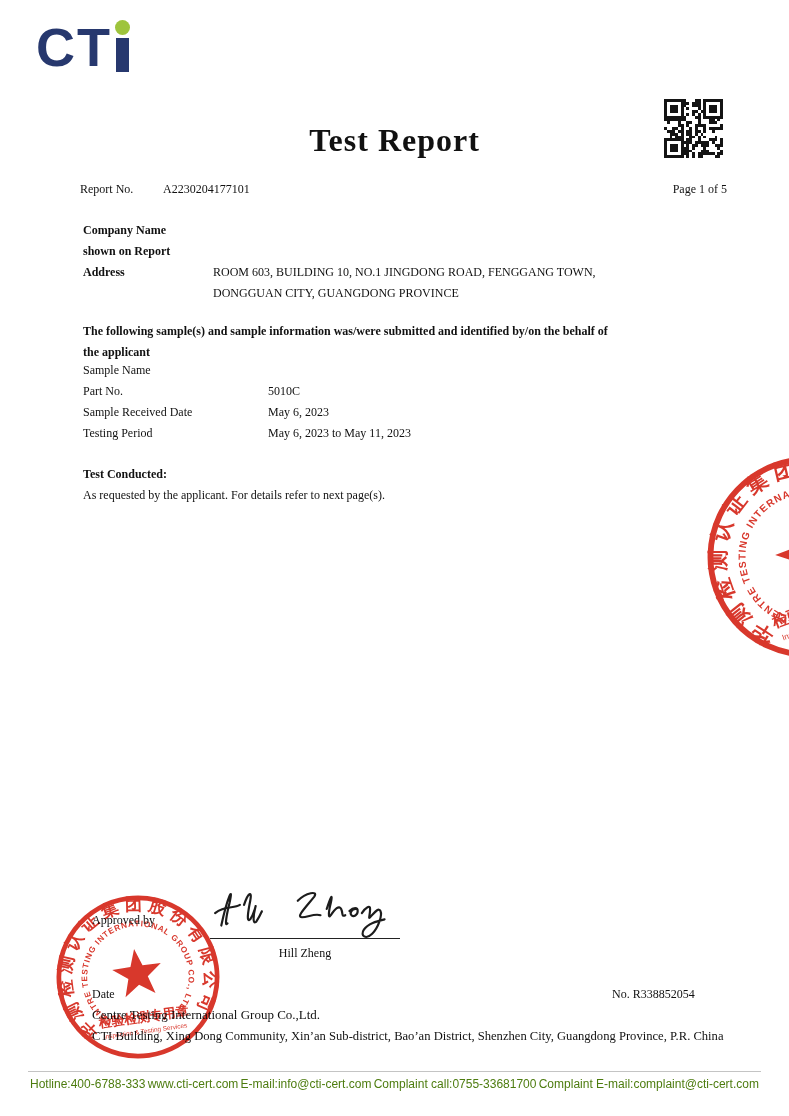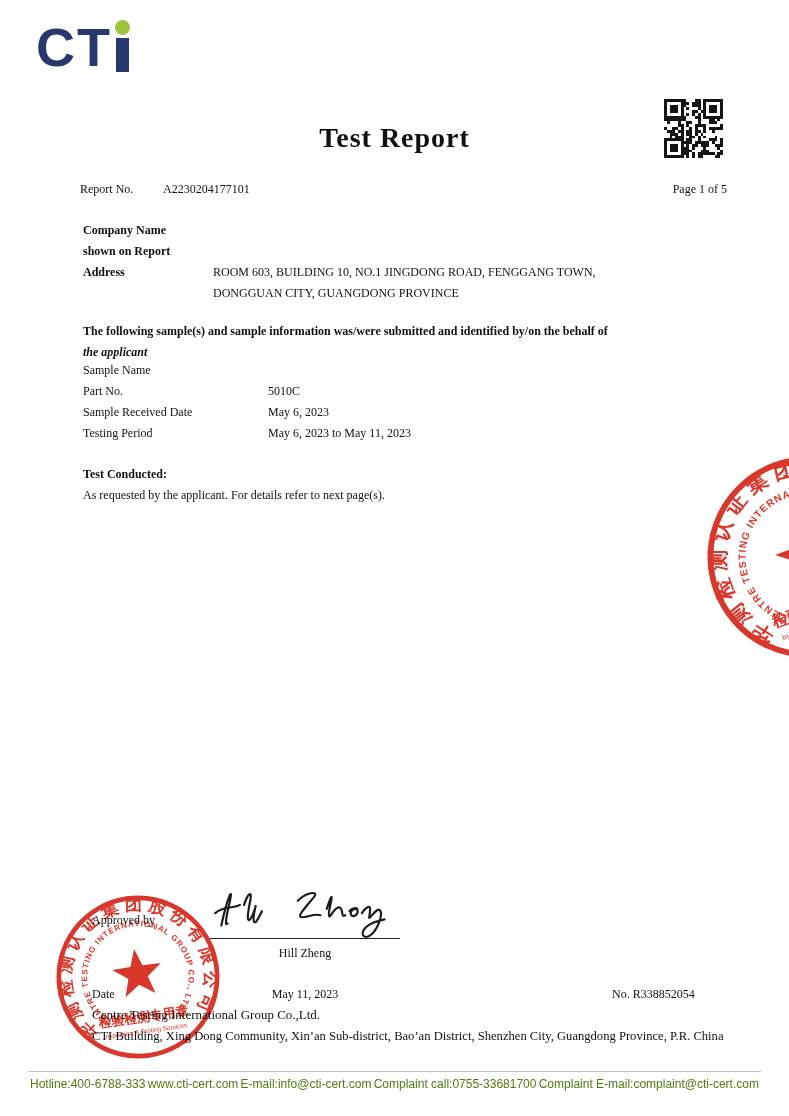--- a/index.html
+++ b/index.html
@@ -9,21 +9,21 @@
   
   .logo-row{display:flex;align-items:flex-end;gap:14px;flex-direction:column;}
   .logo-mark{display:flex;align-items:flex-end;color:#27386e;font-family:"Liberation Sans",sans-serif;
              font-weight:900;font-size:54px;line-height:50px;letter-spacing:2px;}
   .logo-i{display:inline-flex;flex-direction:column;align-items:center;justify-content:flex-end;margin-left:3px;}
   .logo-dot{width:15px;height:15px;border-radius:50%;background:#9ec43c;margin-bottom:3px;}
   .logo-stem{width:13px;height:34px;background:#27386e;}
   .logo-cn{color:#27386e;font-weight:700;font-size:44px;line-height:46px;letter-spacing:7px;
            font-family:"DejaVu Sans","Liberation Sans",sans-serif;}
   
-  .doc-title{left:0;right:0;text-align:center;font-size:28px;font-weight:700;letter-spacing:1px;}
+  .doc-title{left:0;right:0;text-align:center;font-size:32px;font-weight:700;letter-spacing:1px;}
   .t14{font-size:12px;line-height:20px;white-space:nowrap;}
   .bold{font-weight:700;}
   .small12{font-size:12.5px;line-height:18px;white-space:nowrap;}
   
   .footer-line{left:28px;right:28px;border-top:1.5px solid #c4c4c4;}
   .footer{left:30px;right:30px;display:flex;justify-content:space-between;
           font-family:"Liberation Sans",sans-serif;font-size:12px;color:#4d7c0f;white-space:nowrap;}
   
   .stamp{mix-blend-mode:multiply;opacity:.93;}
   .sig-block{text-align:center;}
@@ -298,21 +298,21 @@
   <div class="abs t14" style="left:163px;top:179px;">A2230204177101</div>
   <div class="abs t14" style="right:62px;top:179px;">Page 1 of 5</div>
 
   <div class="abs t14 bold" style="left:83px;top:220px;">Company Name</div>
   <div class="abs t14 bold" style="left:83px;top:241px;">shown on Report</div>
   <div class="abs t14 bold" style="left:83px;top:262px;">Address</div>
   <div class="abs t14" style="left:213px;top:262px;">ROOM 603, BUILDING 10, NO.1 JINGDONG ROAD, FENGGANG TOWN,</div>
   <div class="abs t14" style="left:213px;top:283px;">DONGGUAN CITY, GUANGDONG PROVINCE</div>
 
   <div class="abs t14 bold" style="left:83px;top:321px;">The following sample(s) and sample information was/were submitted and identified by/on the behalf of</div>
-  <div class="abs t14 bold" style="left:83px;top:342px;font-style:italic;">the applicant</div>
+  <div class="abs t14 bold" style="left:83px;top:342px;">the applicant</div>
 
   <div class="abs t14" style="left:83px;top:360px;">Sample Name</div>
   <div class="abs t14" style="left:83px;top:381px;">Part No.</div>
   <div class="abs t14" style="left:268px;top:381px;">5010C</div>
   <div class="abs t14" style="left:83px;top:402px;">Sample Received Date</div>
   <div class="abs t14" style="left:268px;top:402px;">May 6, 2023</div>
   <div class="abs t14" style="left:83px;top:423px;">Testing Period</div>
   <div class="abs t14" style="left:268px;top:423px;">May 6, 2023 to May 11, 2023</div>
 
   <div class="abs t14 bold" style="left:83px;top:464px;">Test Conducted:</div>
@@ -344,21 +344,20 @@
     <path d="M 88,22 C 96,14 108,12 104,18 C 96,28 86,38 92,38 C 98,38 104,34 110,36"></path>
     <path d="M 116,30 C 120,18 122,14 120,24 C 118,32 117,40 120,36 C 124,30 128,26 130,30 C 132,34 130,38 134,36"></path>
     <path d="M 138,32 C 142,28 146,28 146,32 C 146,36 142,38 140,36 C 138,34 140,30 144,30"></path>
     <path d="M 150,34 C 154,28 158,26 158,30 C 158,36 156,40 158,38 C 162,34 166,28 168,32 C 170,36 166,48 160,54 C 154,60 148,56 152,50 C 156,44 164,42 172,40"></path>
   </svg>
 
   <div class="abs" style="left:210px;top:938px;width:190px;border-top:1.4px solid #222;"></div>
   <div class="abs t14 sig-block" style="left:210px;top:943px;width:190px;">Hill Zheng</div>
 
   <div class="abs t14" style="left:92px;top:984px;">Date</div>
-  <div class="abs t14 sig-block" style="left:210px;top:984px;width:190px;">May 11, 2023</div>
   <div class="abs t14" style="left:612px;top:984px;">No. R338852054</div>
 
   <div class="abs small12" style="left:92px;top:1006px;font-size:13px;">Centre Testing International Group Co.,Ltd.</div>
   <div class="abs small12" style="left:92px;top:1027px;font-size:12.6px;">CTI Building, Xing Dong Community, Xin’an Sub-district, Bao’an District, Shenzhen City, Guangdong Province, P.R. China</div>
 
   <svg class="abs stamp" style="left:52px;top:891px;width:172px;height:172px;transform:rotate(-8deg);" viewBox="0 0 200 200">
     <defs>
       <path id="s2cn" d="M 22,100 A 78,78 0 1,1 178,100 A 78,78 0 1,1 22,100" fill="none"></path>
       <path id="s2en" d="M 41,100 A 59,59 0 1,1 159,100 A 59,59 0 1,1 41,100" fill="none"></path>
     </defs>

